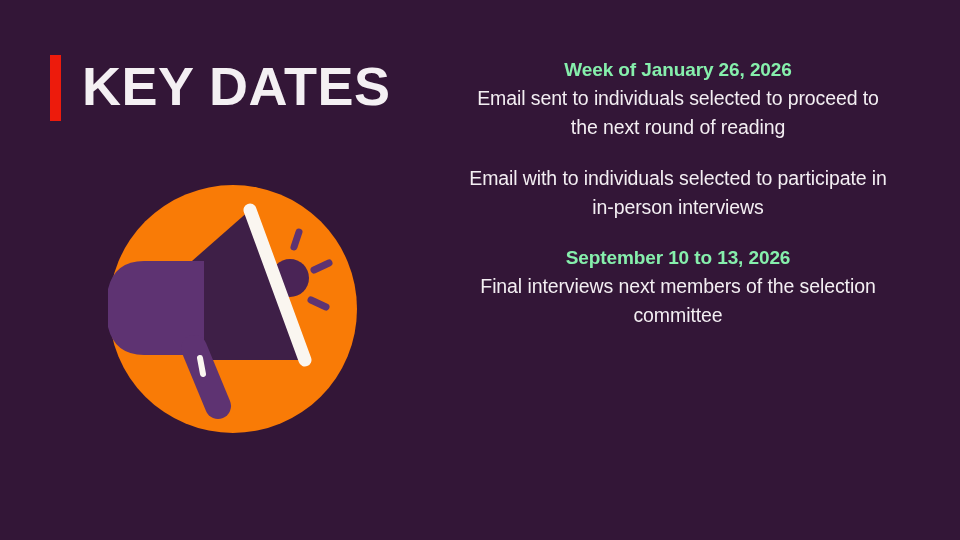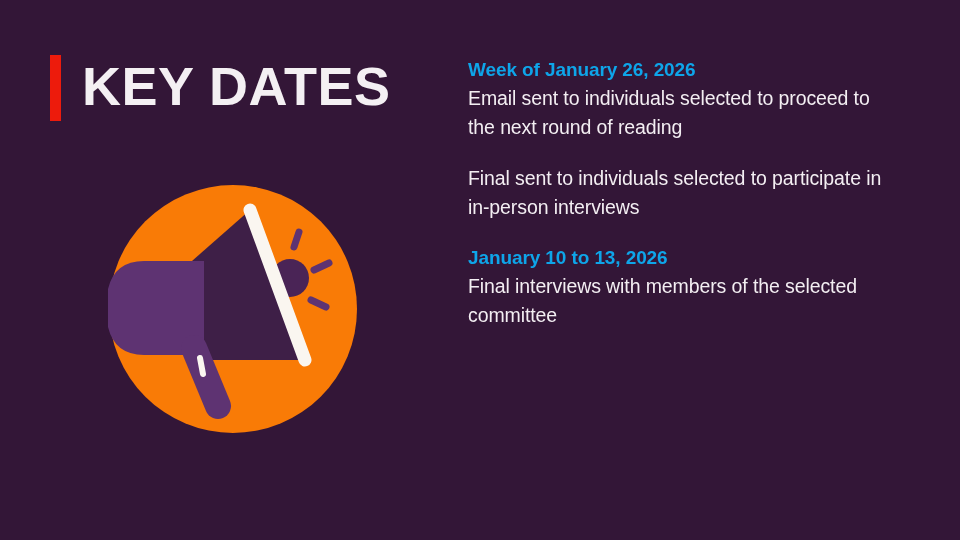--- a/index.html
+++ b/index.html
@@ -11,20 +11,21 @@
     height: 540px;
     overflow: hidden;
     font-family: "Liberation Sans", sans-serif;
   }
   #slide {
     position: relative;
     width: 960px;
     height: 540px;
     background: #331637;
     overflow: hidden;
+    text-align: center;
   }
 
   
   #title-block {
     position: absolute;
     left: 50px;
     top: 55px;
     display: flex;
     align-items: stretch;
     height: 66px;
@@ -61,21 +62,21 @@
     top: 56px;
     width: 420px;
   }
   .timeline-entry {
     margin-bottom: 22px;
   }
   .timeline-entry:last-child {
     margin-bottom: 0;
   }
   .entry-date {
-    color: #0ea5e9;
+    color: #86efac;
     font-size: 19px;
     font-weight: bold;
     line-height: 28px;
     letter-spacing: -0.1px;
   }
   .entry-desc {
     color: #F3EEF2;
     font-size: 19.5px;
     font-weight: normal;
     line-height: 29px;
@@ -116,24 +117,24 @@
   </div>
 
   <div id="timeline">
 
     <div class="timeline-entry">
       <div class="entry-date">Week of January 26, 2026</div>
       <div class="entry-desc">Email sent to individuals selected to proceed to the next round of reading</div>
     </div>
 
     <div class="timeline-entry">
-      <div class="entry-desc">Final sent to individuals selected to participate in in-person interviews</div>
+      <div class="entry-desc">Email with to individuals selected to participate in in-person interviews</div>
     </div>
 
     <div class="timeline-entry">
-      <div class="entry-date">January 10 to 13, 2026</div>
-      <div class="entry-desc">Final interviews with members of the selected committee</div>
+      <div class="entry-date">September 10 to 13, 2026</div>
+      <div class="entry-desc">Final interviews next members of the selection committee</div>
     </div>
 
 
   </div>
 
 </div>
 
 </body></html>

